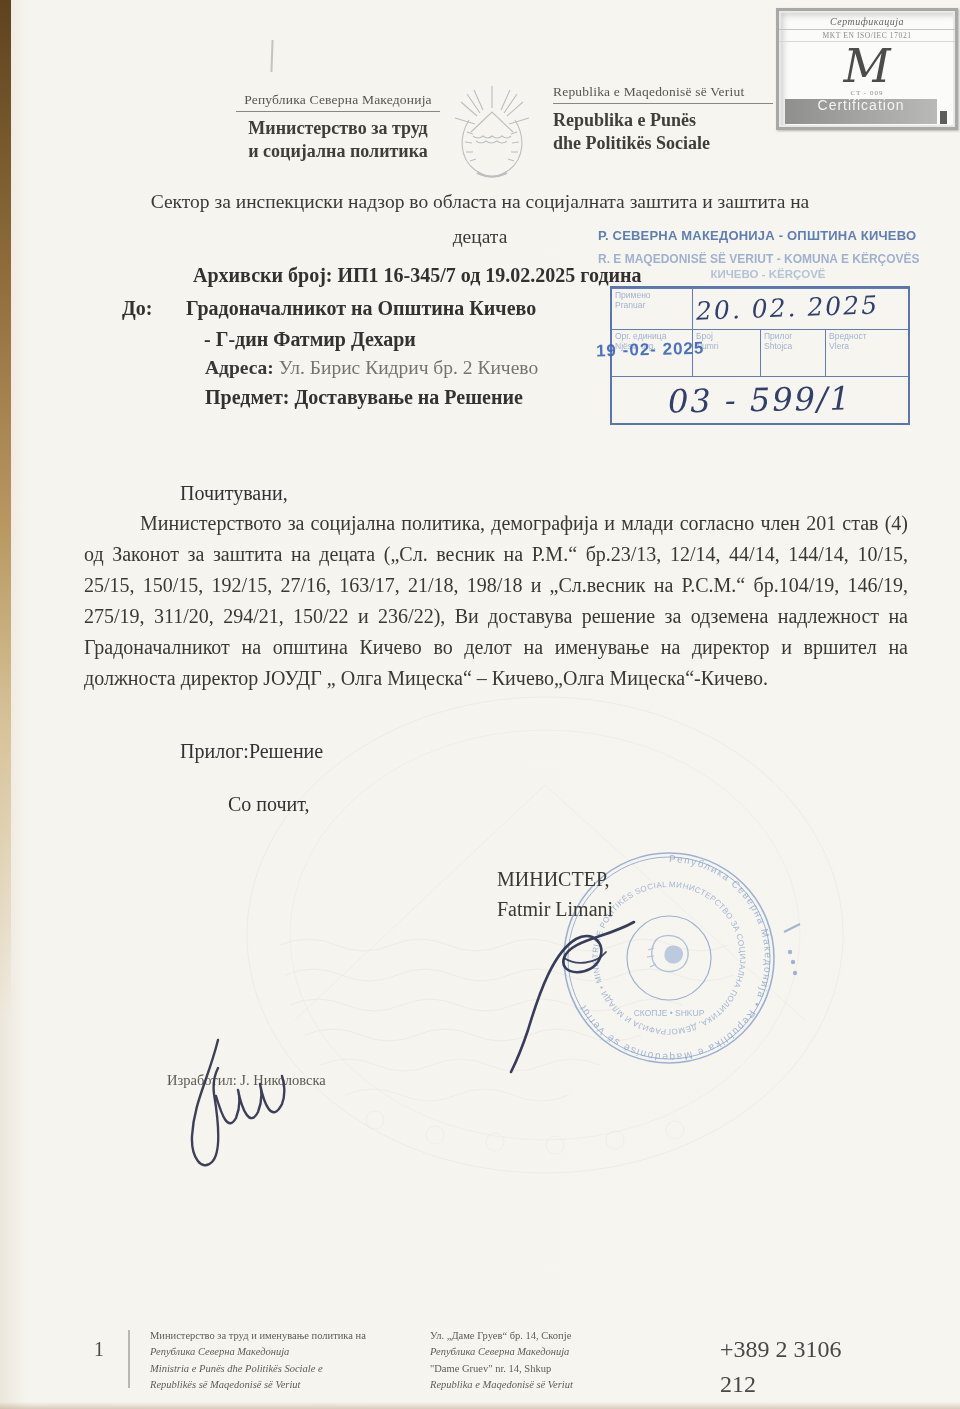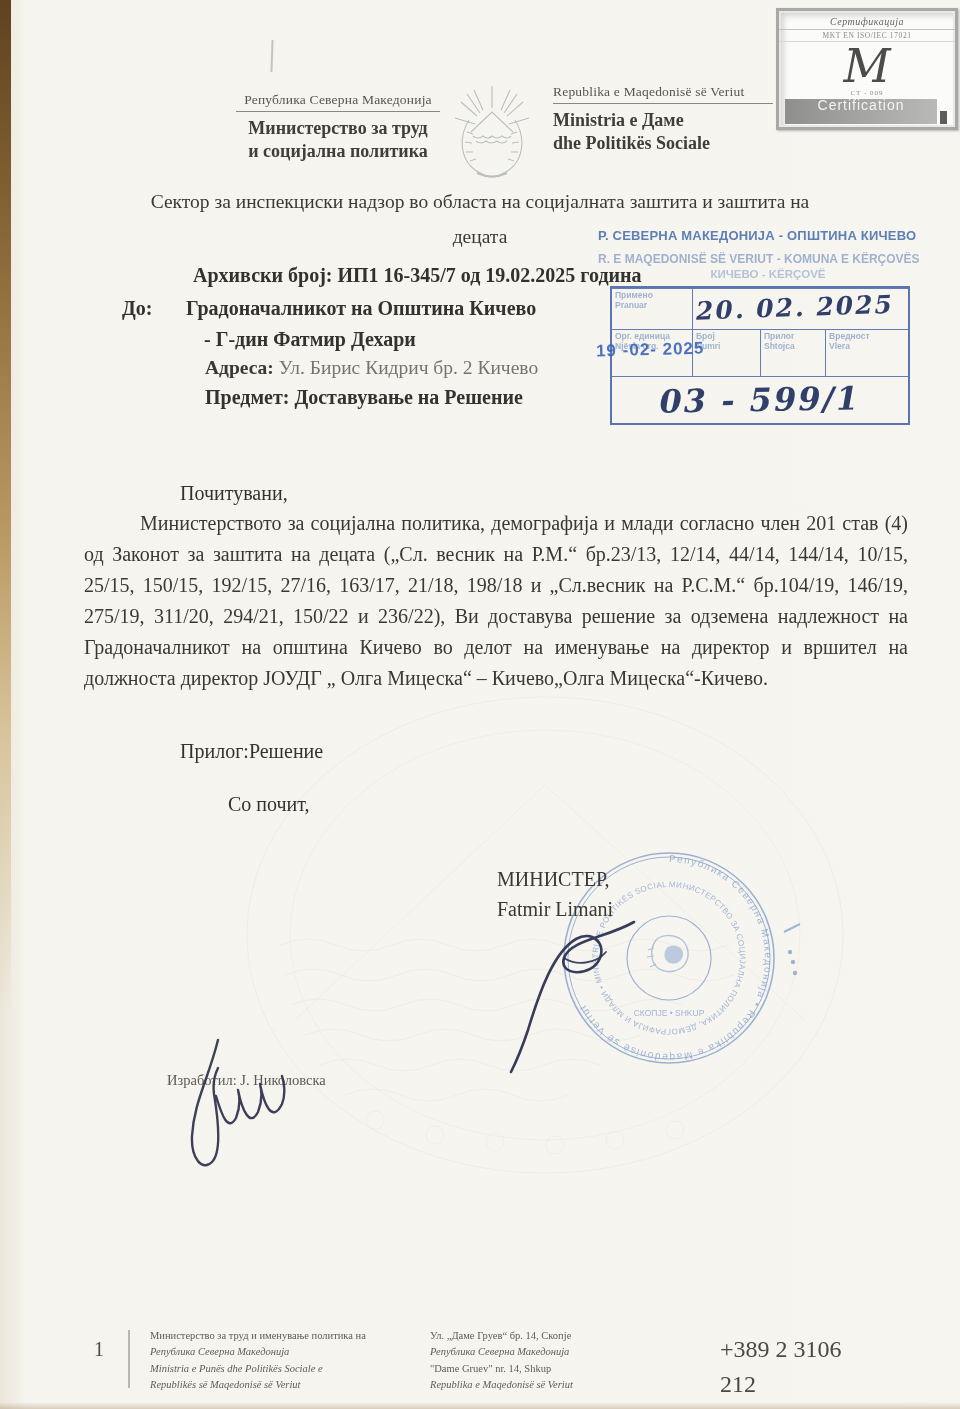--- a/index.html
+++ b/index.html
@@ -50,21 +50,21 @@
   .addr-subject .val{font-weight:600;}
 
   
   .mstamp{position:absolute;left:598px;top:228px;width:340px;color:#4a6fae;font-family:"Liberation Sans",sans-serif;z-index:4;}
   .mstamp-l1{font-size:13px;font-weight:700;letter-spacing:.2px;opacity:.88;white-space:nowrap;}
   .mstamp-l2{font-size:12px;font-weight:700;opacity:.5;white-space:nowrap;margin-top:9px;}
   .mstamp-l3{font-size:11.5px;font-weight:700;opacity:.38;text-align:center;margin-top:2px;}
   .mstamp-table{position:relative;margin-top:6px;width:296px;border:2.5px solid rgba(62,94,164,.85);margin-left:12px;}
   .mrow{display:flex;border-top:1.5px solid rgba(62,94,164,.8);}
   .mrow:first-child{border-top:none;}
-  .mcell{border-left:1.5px solid rgba(62,94,164,.8);padding:2px 3px;box-sizing:border-box;font-weight:bold;}
+  .mcell{border-left:1.5px solid rgba(62,94,164,.8);padding:2px 3px;box-sizing:border-box;}
   .mcell:first-child{border-left:none;}
   .mlabel{font-size:8.5px;line-height:1.15;opacity:.5;}
   .mrow1{height:40px;}
   .mrow2{height:46px;}
   .mrow3{height:46px;}
   .hand{font-family:"DejaVu Serif",serif;font-style:italic;color:#31406b;}
   .hand-date{font-size:25px;letter-spacing:2px;transform:rotate(-2deg);margin-top:2px;white-space:nowrap;}
   .hand-number{font-size:32px;letter-spacing:2px;transform:rotate(-1deg);text-align:center;margin-top:2px;}
   .date-stamp{position:absolute;left:-16px;top:52px;font-family:"Liberation Sans",sans-serif;
     font-size:17px;font-weight:700;color:#3a66b8;letter-spacing:1px;transform:rotate(-1.5deg);opacity:.9;white-space:nowrap;z-index:5;}
@@ -132,21 +132,21 @@
       <path d="M74 46 C84 62 84 84 68 96 C60 101 54 103 51 103"></path>
       <path d="M26 58 l6 2 M24 68 l7 1 M25 78 l7 0 M29 87 l6 -2 M76 58 l-6 2 M78 68 l-7 1 M77 78 l-7 0 M73 87 l-6 -2"></path>
       <path d="M36 99 q15 7 30 0" stroke-width="2"></path>
     </g>
   </svg>
 
   <div class="hdr-right">
     <div class="hdr-republic">Republika e Maqedonisë së Veriut</div>
     <hr class="hdr-rule">
     <div class="hdr-ministry">
-      <div>Ministria e Даме</div>
+      <div>Republika e Punës</div>
       <div>dhe Politikës Sociale</div>
     </div>
   </div>
 
   <div class="sector-heading">Сектор за инспекциски надзор во областа на социјалната заштита и заштита на децата</div>
 
   <div class="archive-line">Архивски  број: ИП1 16-345/7 од 19.02.2025 година</div>
 
   <div class="addr-to-label">До:</div>
   <div class="addr-to">Градоначалникот на Општина Кичево</div>

